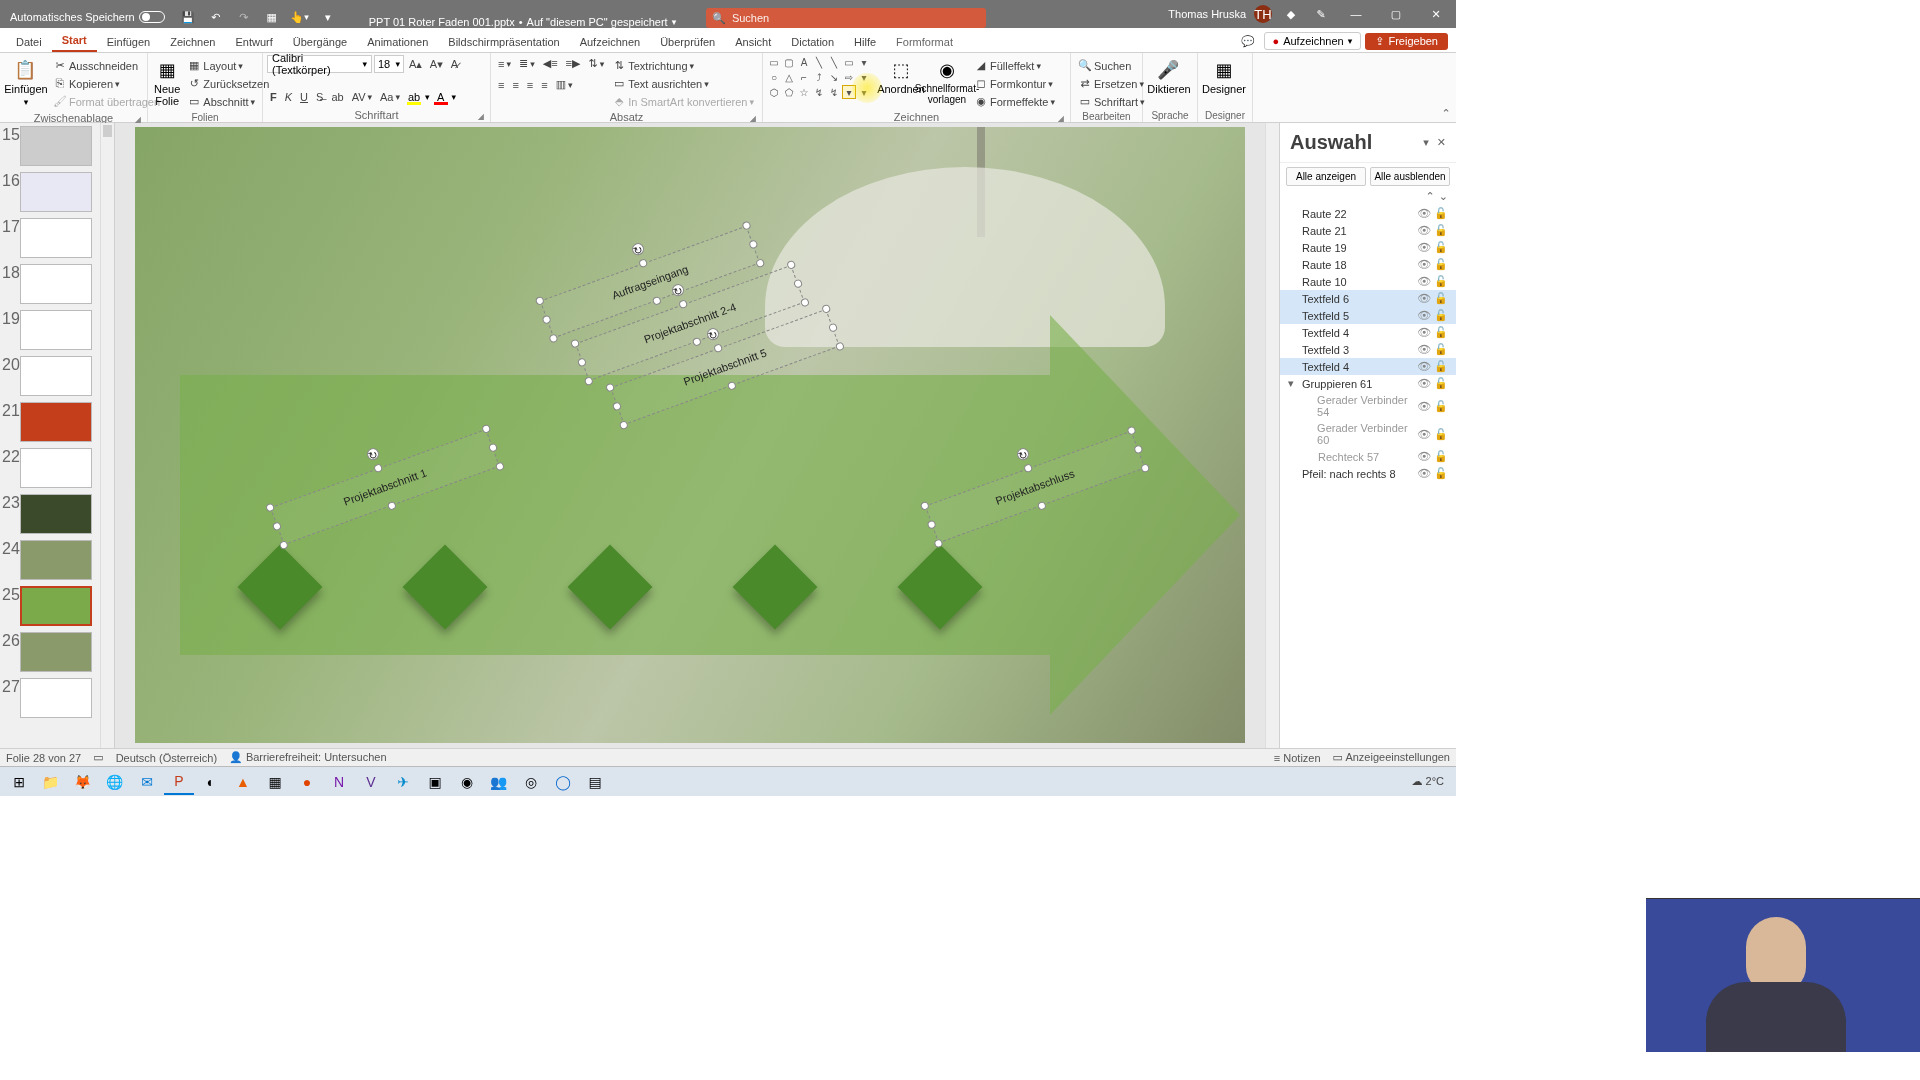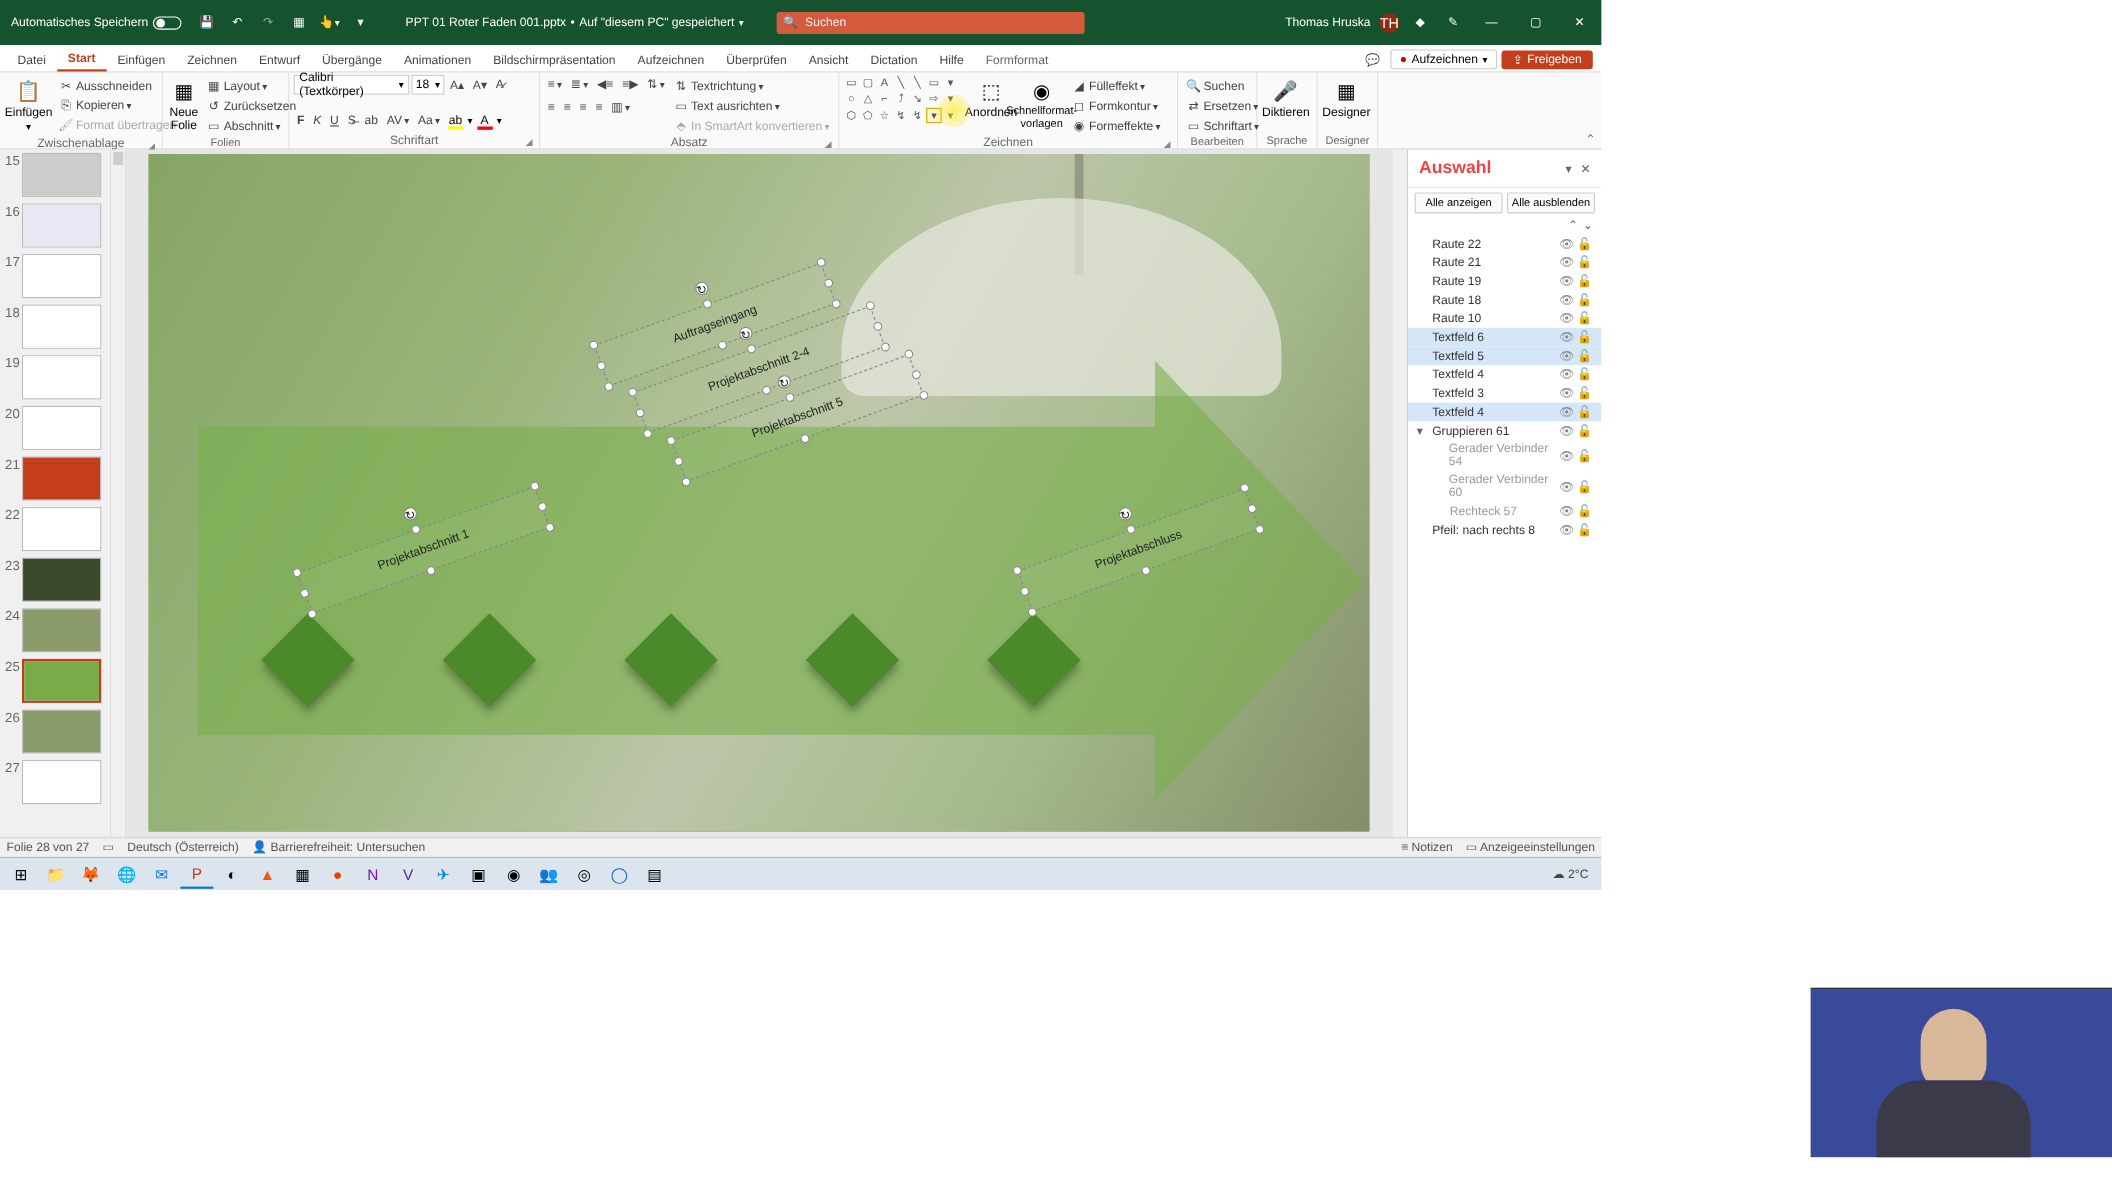--- a/index.html
+++ b/index.html
@@ -1,19 +1,19 @@
 <!DOCTYPE html>
 <html><head>
 <meta charset="utf-8">
 <style>
 *{margin:0;padding:0;box-sizing:border-box;font-family:"Segoe UI",Arial,sans-serif;font-size:11px;user-select:none}
 html,body{width:1456px;height:816px;overflow:hidden;background:#fff}
 
 
-.titlebar{height:41px;background:#14532d;display:flex;align-items:center;color:#fff;padding:0 4px}
+.titlebar{height:28px;background:#737373;display:flex;align-items:flex-end;color:#fff;padding:0 4px}
 .tb-left{display:flex;align-items:center;gap:6px}
 .tb-autosave{display:flex;align-items:center;gap:4px;padding:0 6px}
 .switch{width:26px;height:12px;border:1px solid #fff;border-radius:8px;position:relative}
 .switch::after{content:"";position:absolute;width:8px;height:8px;border-radius:50%;background:#fff;top:1px;left:2px}
 .tb-btn{width:22px;height:22px;display:flex;align-items:center;justify-content:center;color:#fff}
 .tb-title{flex:0 0 auto;margin-left:30px;display:flex;align-items:center;gap:4px}
 .searchbox{margin-left:30px;width:280px;height:20px;background:#d35a3c;border-radius:3px;display:flex;align-items:center;padding:0 6px;color:#fff}
 .tb-right{margin-left:auto;display:flex;align-items:center;gap:8px}
 .avatar{width:18px;height:18px;border-radius:50%;background:#8b2e12;display:flex;align-items:center;justify-content:center;font-size:13px}
 .win-btn{width:32px;height:28px;display:flex;align-items:center;justify-content:center}
@@ -52,21 +52,21 @@
 .ribbon-collapse{margin-left:auto;width:20px;display:flex;align-items:flex-end;justify-content:center;padding-bottom:2px;color:#666}
 
 
 .mainrow{display:flex;height:625px}
 
 
 .thumbs{width:115px;background:#f0f0f0;border-right:1px solid #d0d0d0;overflow:hidden;position:relative}
 .thumb-scroll{position:absolute;right:0;top:0;bottom:0;width:14px;background:#f0f0f0;border-left:1px solid #ddd}
 .thumb-scroll .bar{position:absolute;top:2px;left:2px;right:2px;height:12px;background:#cdcdcd}
 .thumb-item{display:flex;padding:3px 2px;gap:2px}
-.thumb-num{width:16px;font-size:12px;color:#666;text-align:right}
+.thumb-num{width:16px;font-size:16px;color:#666;}
 .thumb-img{width:72px;height:40px;background:#fff;border:1px solid #bbb}
 .thumb-item.sel .thumb-img{border:2px solid #c43e1c}
 .thumbdeco{width:100%;height:100%}
 
 
 .canvas-wrap{flex:1;background:#e6e6e6;position:relative;overflow:hidden}
 .slide{position:absolute;left:20px;top:4px;width:1110px;height:616px;background:#7a9a5c;overflow:hidden}
 .bg-wash{position:absolute;inset:0;background:linear-gradient(120deg,#8aaa6a 0%,#a8c088 30%,#d8d8c8 55%,#b8c8a0 75%,#888870 100%);opacity:.7}
 .umbrella{position:absolute;right:80px;top:40px;width:400px;height:180px;background:#e8e8e0;border-radius:200px 200px 20px 20px / 140px 140px 20px 20px;opacity:.7}
 .pole{position:absolute;right:260px;top:-10px;width:8px;height:120px;background:#888878;opacity:.7}
@@ -83,21 +83,21 @@
 .txtbox .h-bl{bottom:-5px;left:-5px}.txtbox .h-br{bottom:-5px;right:-5px}
 .txtbox .h-t{top:-5px;left:calc(50% - 4px)}.txtbox .h-b{bottom:-5px;left:calc(50% - 4px)}
 .txtbox .h-l{top:calc(50% - 4px);left:-5px}.txtbox .h-r{top:calc(50% - 4px);right:-5px}
 .txtbox .rot{top:-22px;left:calc(50% - 6px);width:12px;height:12px;border:1px solid #888;border-radius:50%;background:#fff;position:absolute}
 
 .vscroll{position:absolute;right:0;top:0;bottom:0;width:14px;background:#f0f0f0;border-left:1px solid #ddd}
 
 
 .selpane{width:177px;background:#fff;border-left:1px solid #d0d0d0;display:flex;flex-direction:column}
 .selpane-head{display:flex;align-items:center;justify-content:space-between;padding:8px 10px;border-bottom:1px solid #eee}
-.selpane-title{font-size:16px;font-weight:600;color:#ef4444}
+.selpane-title{font-size:20px;font-weight:600;color:#404040}
 .selpane-tools{display:flex;gap:8px;color:#666}
 .selpane-btns{display:flex;gap:4px;padding:4px 6px}
 .sp-btn{flex:1;border:1px solid #ccc;padding:3px 0;text-align:center;font-size:10px;border-radius:2px;background:#fafafa}
 .sp-arrows{display:flex;justify-content:flex-end;gap:4px;padding:0 8px;color:#666}
 .sp-list{flex:1;overflow:auto;padding:2px 0}
 .sp-item{display:flex;align-items:center;padding:2px 8px;gap:4px;font-size:11px;color:#333}
 .sp-item.sel{background:#d4e6f7}
 .sp-item.child{padding-left:24px;color:#999}
 .sp-item .vis{margin-left:auto;display:flex;gap:3px;color:#888;font-size:10px}
 .sp-item .caret{width:10px;color:#666}

